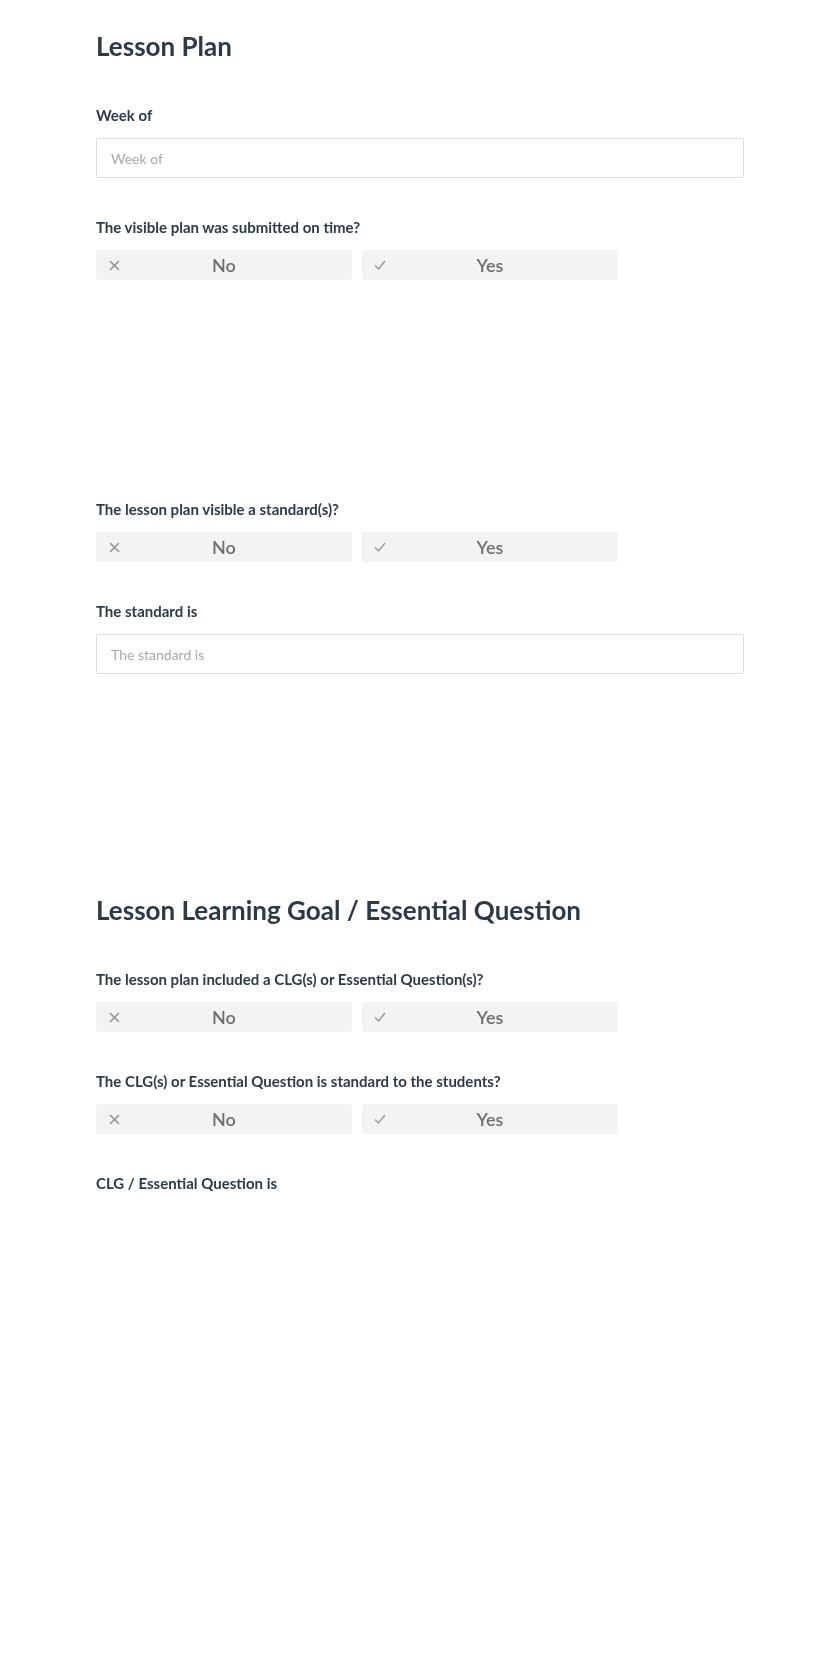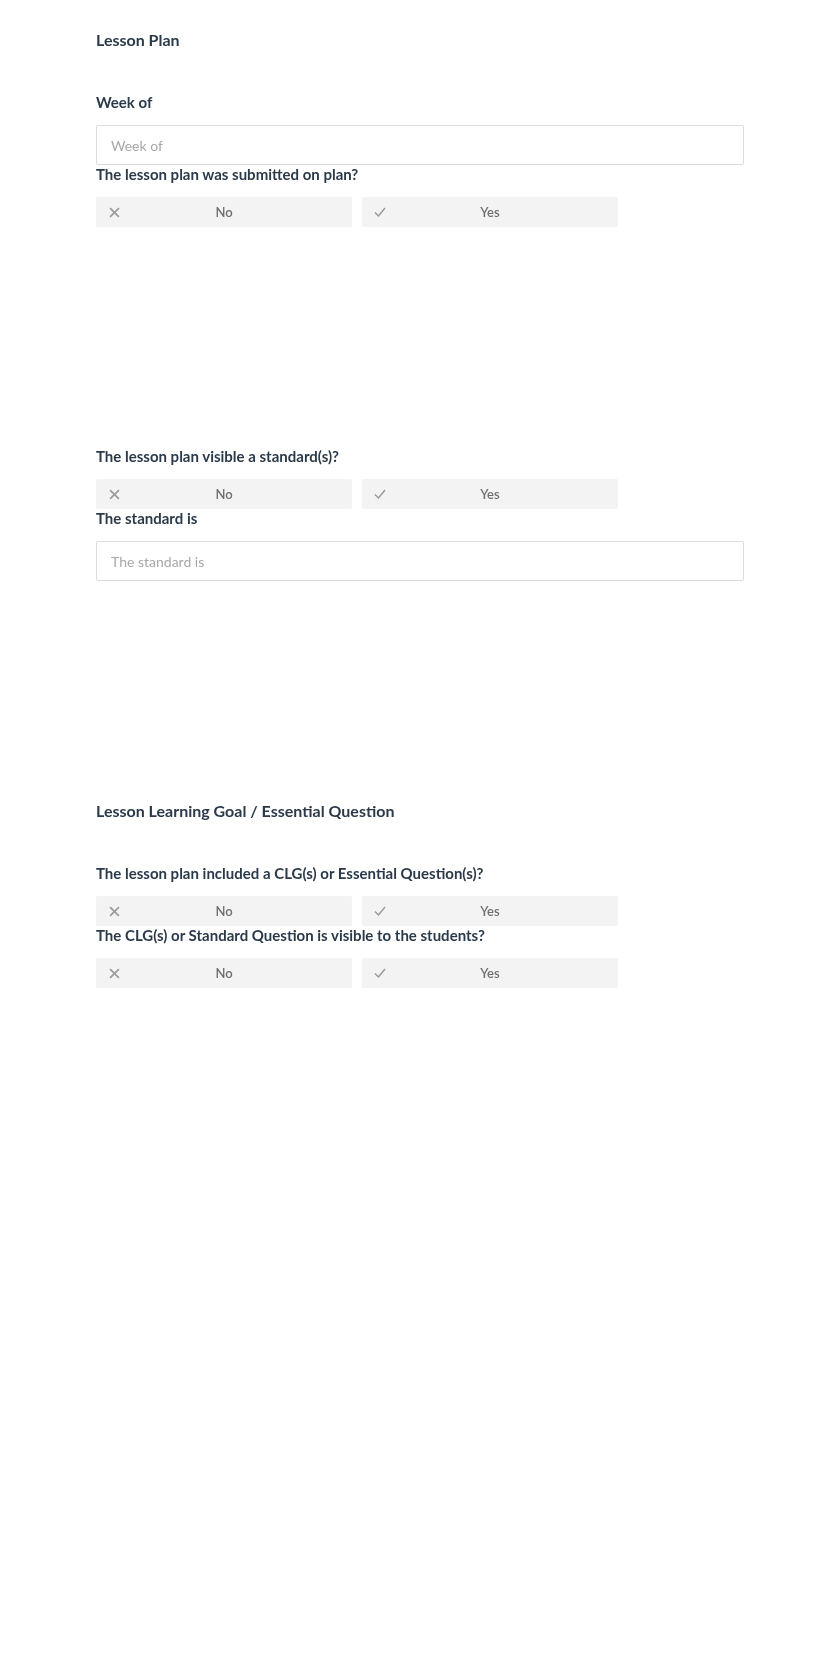--- a/index.html
+++ b/index.html
@@ -12,26 +12,27 @@
     color: #2b3a4a;
   }
   .page {
     padding: 30px 96px 0 96px;
   }
   .section {
     margin-bottom: 220px;
   }
   .section:last-child { margin-bottom: 0; }
   h2.section-title {
-    font-size: 16px;
+    font-size: 26px;
     font-weight: 700;
     color: #2b3a4a;
     margin: 0 0 44px 0;
   }
   .field {
+    margin-bottom: 40px;
   }
   .field:last-child { margin-bottom: 0; }
   .label {
     font-size: 15px;
     font-weight: 700;
     color: #2b3a4a;
     margin-bottom: 14px;
   }
   .text-input {
     width: 100%;
@@ -64,21 +65,21 @@
   .toggle-btn .icon-box {
     width: 36px;
     display: flex;
     align-items: center;
     justify-content: center;
     color: #9a9a9a;
   }
   .toggle-btn .lbl {
     flex: 1;
     text-align: center;
-    font-size: 13px;
+    font-size: 18px;
     font-weight: 600;
     color: #6f6f6f;
     padding-right: 36px; 
   }
   .x-icon svg, .check-icon svg {
     width: 11px;
     height: 11px;
     display: block;
   }
   .check-icon svg { width: 14px; height: 14px; }
@@ -90,21 +91,21 @@
 
   <div class="section">
     <h2 class="section-title">Lesson Plan</h2>
 
     <div class="field">
       <div class="label">Week of</div>
       <input type="text" class="text-input" placeholder="Week of" style="">
     </div>
 
     <div class="field">
-      <div class="label">The lesson plan was submitted on plan?</div>
+      <div class="label">The visible plan was submitted on time?</div>
       <div class="toggle-row">
         <button class="toggle-btn">
           <span class="icon-box x-icon">
             <svg viewBox="0 0 10 10" stroke="currentColor" stroke-width="1.5" fill="none">
                 <line x1="1" y1="1" x2="9" y2="9"></line>
                 <line x1="9" y1="1" x2="1" y2="9"></line>
               </svg>
           </span>
           <span class="lbl">No</span>
         </button>
@@ -171,37 +172,40 @@
             <svg viewBox="0 0 14 14" stroke="currentColor" stroke-width="1.5" fill="none">
                 <polyline points="2,7.5 5.5,11 12,3"></polyline>
               </svg>
           </span>
           <span class="lbl">Yes</span>
         </button>
       </div>
     </div>
 
     <div class="field">
-      <div class="label">The CLG(s) or Standard Question is visible to the students?</div>
-      <div class="toggle-row">
-        <button class="toggle-btn">
-          <span class="icon-box x-icon">
-            <svg viewBox="0 0 10 10" stroke="currentColor" stroke-width="1.5" fill="none">
-                <line x1="1" y1="1" x2="9" y2="9"></line>
-                <line x1="9" y1="1" x2="1" y2="9"></line>
-              </svg>
-          </span>
-          <span class="lbl">No</span>
-        </button>
-        <button class="toggle-btn">
-          <span class="icon-box check-icon">
-            <svg viewBox="0 0 14 14" stroke="currentColor" stroke-width="1.5" fill="none">
-                <polyline points="2,7.5 5.5,11 12,3"></polyline>
-              </svg>
-          </span>
-          <span class="lbl">Yes</span>
-        </button>
-      </div>
-    </div>
-
+      <div class="label">The CLG(s) or Essential Question is standard to the students?</div>
+      <div class="toggle-row">
+        <button class="toggle-btn">
+          <span class="icon-box x-icon">
+            <svg viewBox="0 0 10 10" stroke="currentColor" stroke-width="1.5" fill="none">
+                <line x1="1" y1="1" x2="9" y2="9"></line>
+                <line x1="9" y1="1" x2="1" y2="9"></line>
+              </svg>
+          </span>
+          <span class="lbl">No</span>
+        </button>
+        <button class="toggle-btn">
+          <span class="icon-box check-icon">
+            <svg viewBox="0 0 14 14" stroke="currentColor" stroke-width="1.5" fill="none">
+                <polyline points="2,7.5 5.5,11 12,3"></polyline>
+              </svg>
+          </span>
+          <span class="lbl">Yes</span>
+        </button>
+      </div>
+    </div>
+
+    <div class="field" style="margin-bottom:0;">
+      <div class="label">CLG / Essential Question is</div>
+    </div>
   </div>
 
 </div>
 
 </body></html>

